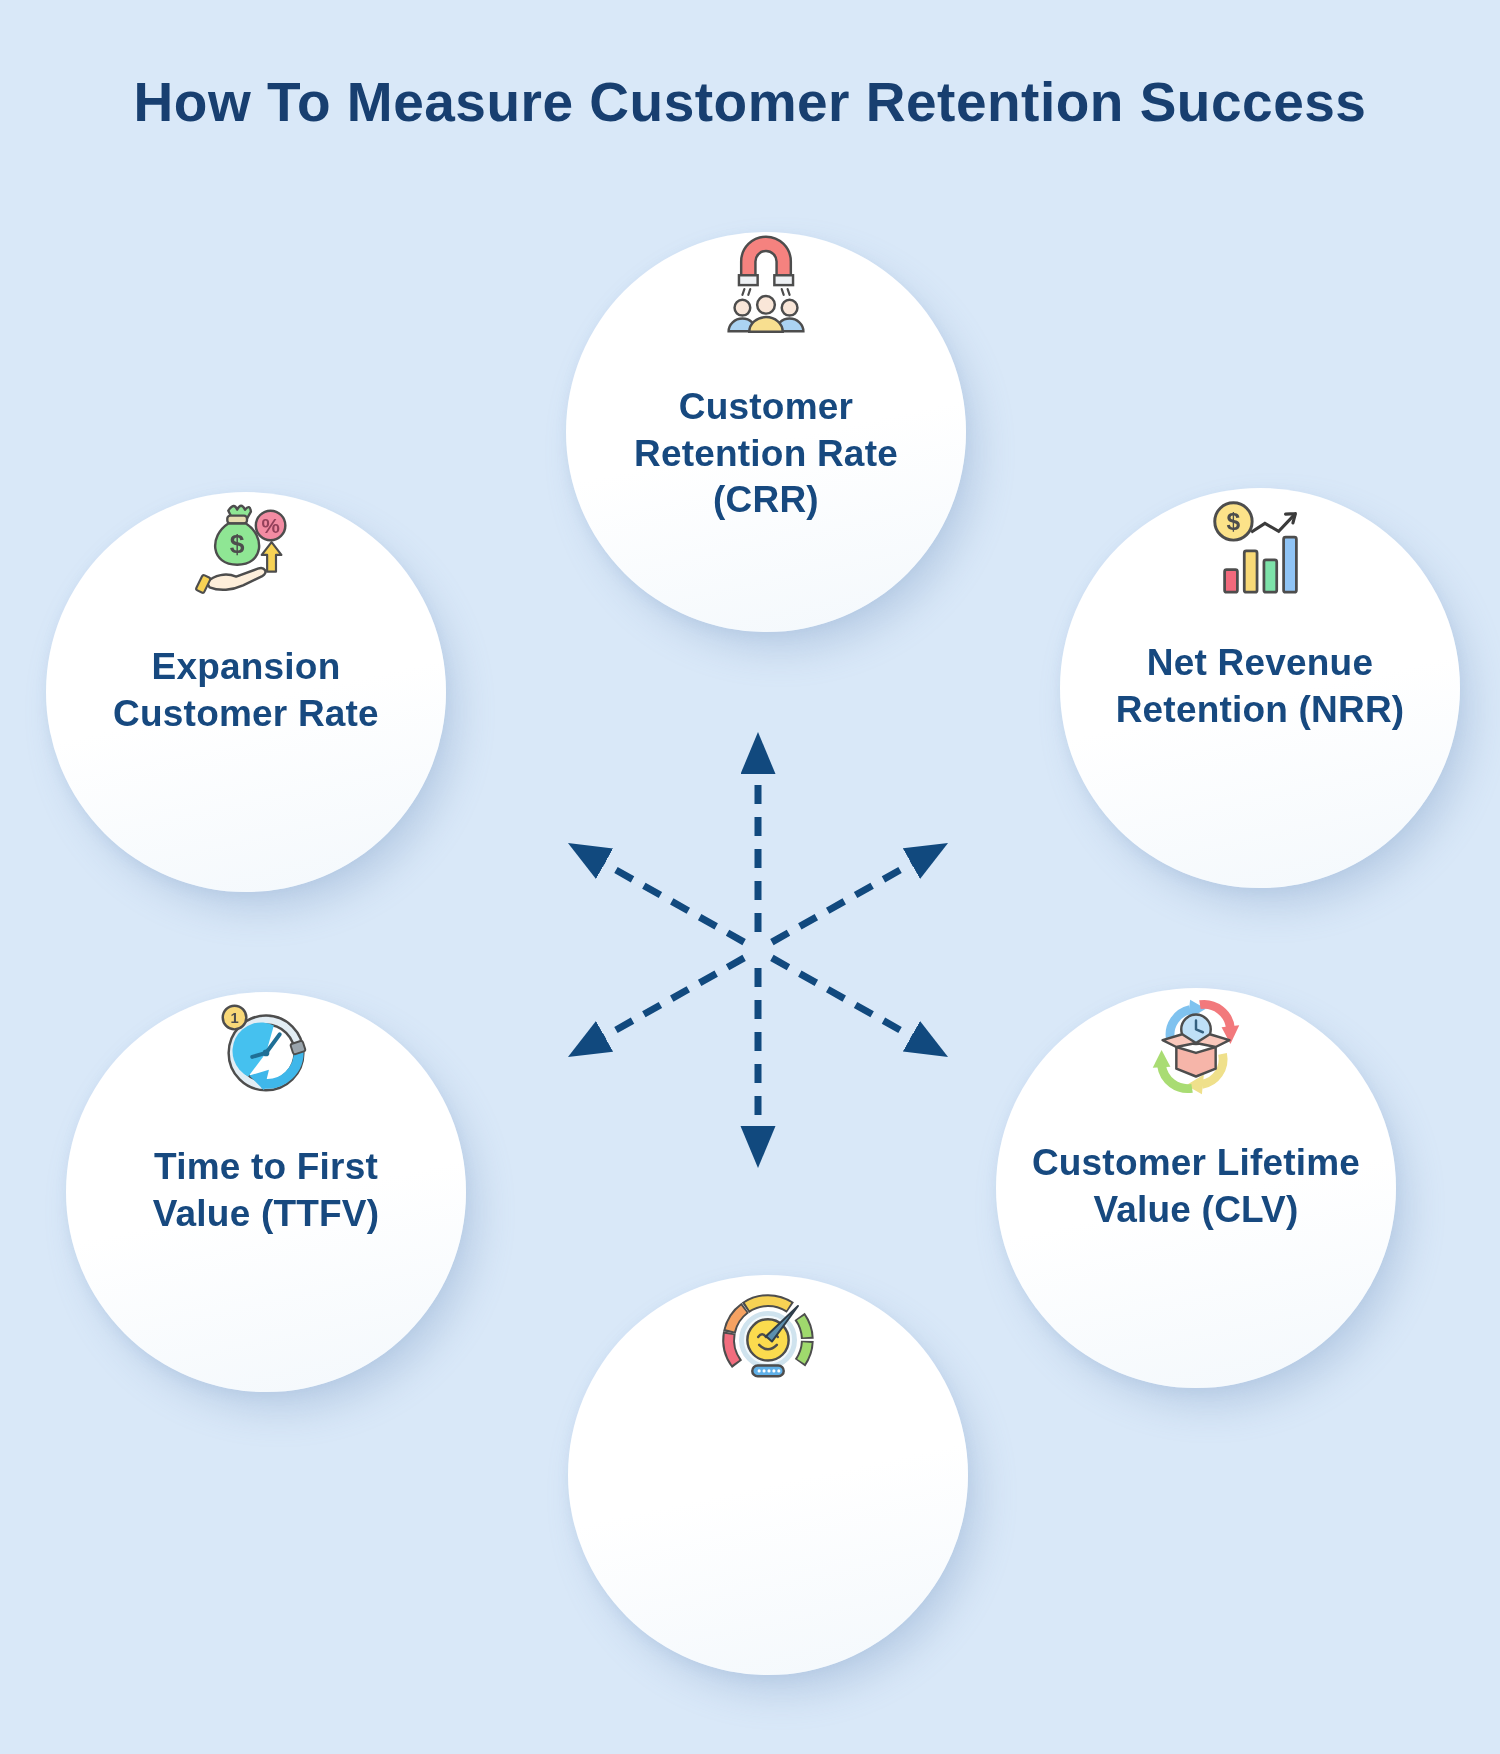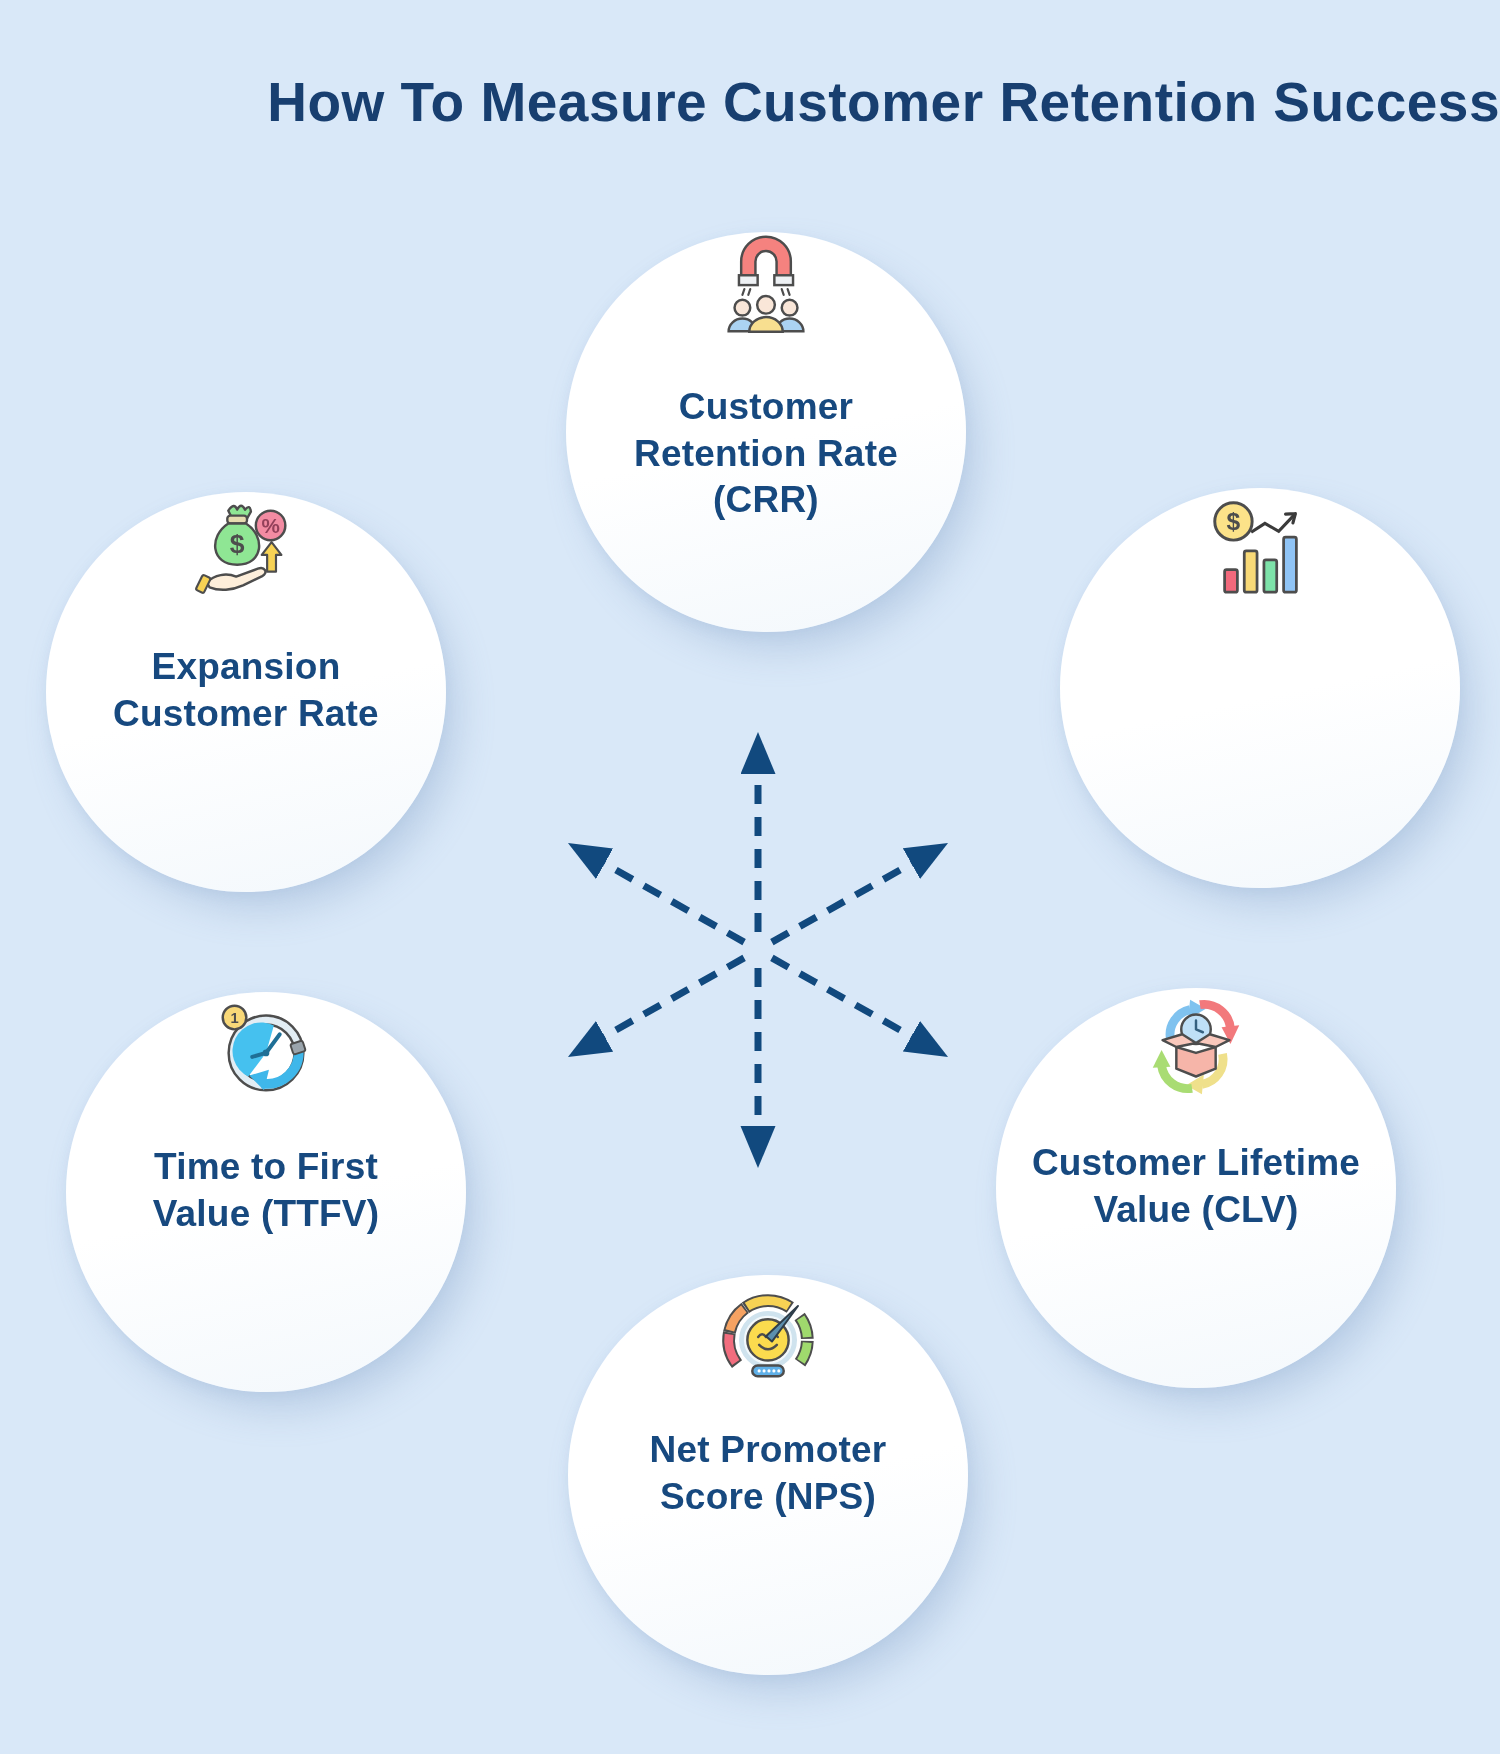--- a/index.html
+++ b/index.html
@@ -5,21 +5,21 @@
   html,body{margin:0;padding:0;}
   .canvas{
     position:relative;
     width:1500px;height:1754px;
     background:#d9e8f8;
     overflow:hidden;
     font-family:"Liberation Sans","DejaVu Sans",sans-serif;
   }
   .title{
     position:absolute;left:0;top:70px;width:1500px;
-    text-align:right;
+    text-align:center;
     font-size:55px;font-weight:700;letter-spacing:0.5px;
     color:#183f70;
   }
   .metric-circle{
     position:absolute;width:400px;height:400px;border-radius:50%;
     background:linear-gradient(168deg,#ffffff 52%,#f3f8fc 100%);
     box-shadow:14px 20px 34px rgba(125,155,195,0.30),0 4px 12px rgba(125,155,195,0.12);
     display:flex;flex-direction:column;align-items:center;justify-content:flex-start;
     gap:34px;
   }
@@ -114,20 +114,22 @@
         <polyline points="51,45 65,36 79,44 96,26" fill="none" stroke="#3b3b3b" stroke-width="3.2"></polyline>
         <path d="M96 26 l-10 0.5 M96 26 l-2.5 9.5" stroke="#3b3b3b" stroke-width="3.2" fill="none" stroke-linecap="round"></path>
         <g stroke="#4d4d4d" stroke-width="2.8">
           <rect x="24" y="83" width="13" height="23" rx="2" fill="#f2697c"></rect>
           <rect x="44" y="64" width="13" height="42" rx="2" fill="#f8d977"></rect>
           <rect x="64" y="73" width="13" height="33" rx="2" fill="#7de2a9"></rect>
           <rect x="84" y="50" width="13" height="56" rx="2" fill="#90c4f5"></rect>
         </g>
       </svg>
     </div>
+    <div class="metric-label">Net Revenue
+Retention (NRR)</div>
   </div>
 
   <div class="metric-circle pos-ttfv">
     <div class="metric-icon">
       <svg viewBox="0 0 120 120">
         <circle cx="60" cy="62" r="38" fill="#e2edf4" stroke="#4d4d4d" stroke-width="2.5"></circle>
         <circle cx="60" cy="62" r="29" fill="#ffffff" stroke="#4d4d4d" stroke-width="2.5"></circle>
         <path d="M60 62 L68 34 A29 29 0 0 0 42 86 Z" fill="#45c1ef"></path>
         <g stroke="#1f6f96" stroke-width="4" stroke-linecap="round">
           <line x1="60" y1="62" x2="74" y2="43"></line>
@@ -197,17 +199,15 @@
         <rect x="44" y="92" width="32" height="11" rx="5.5" fill="#5fb0e8" stroke="#4d4d4d" stroke-width="2.5"></rect>
         <g fill="#ffffff">
           <circle cx="51" cy="97.5" r="1.6"></circle>
             <circle cx="56" cy="97.5" r="1.6"></circle>
           <circle cx="61" cy="97.5" r="1.6"></circle>
             <circle cx="66" cy="97.5" r="1.6"></circle>
           <circle cx="71" cy="97.5" r="1.6"></circle>
         </g>
       </svg>
     </div>
-    <div class="metric-label">Net Promoter
-Score (NPS)</div>
   </div>
 
 </div>
 
 </body></html>

